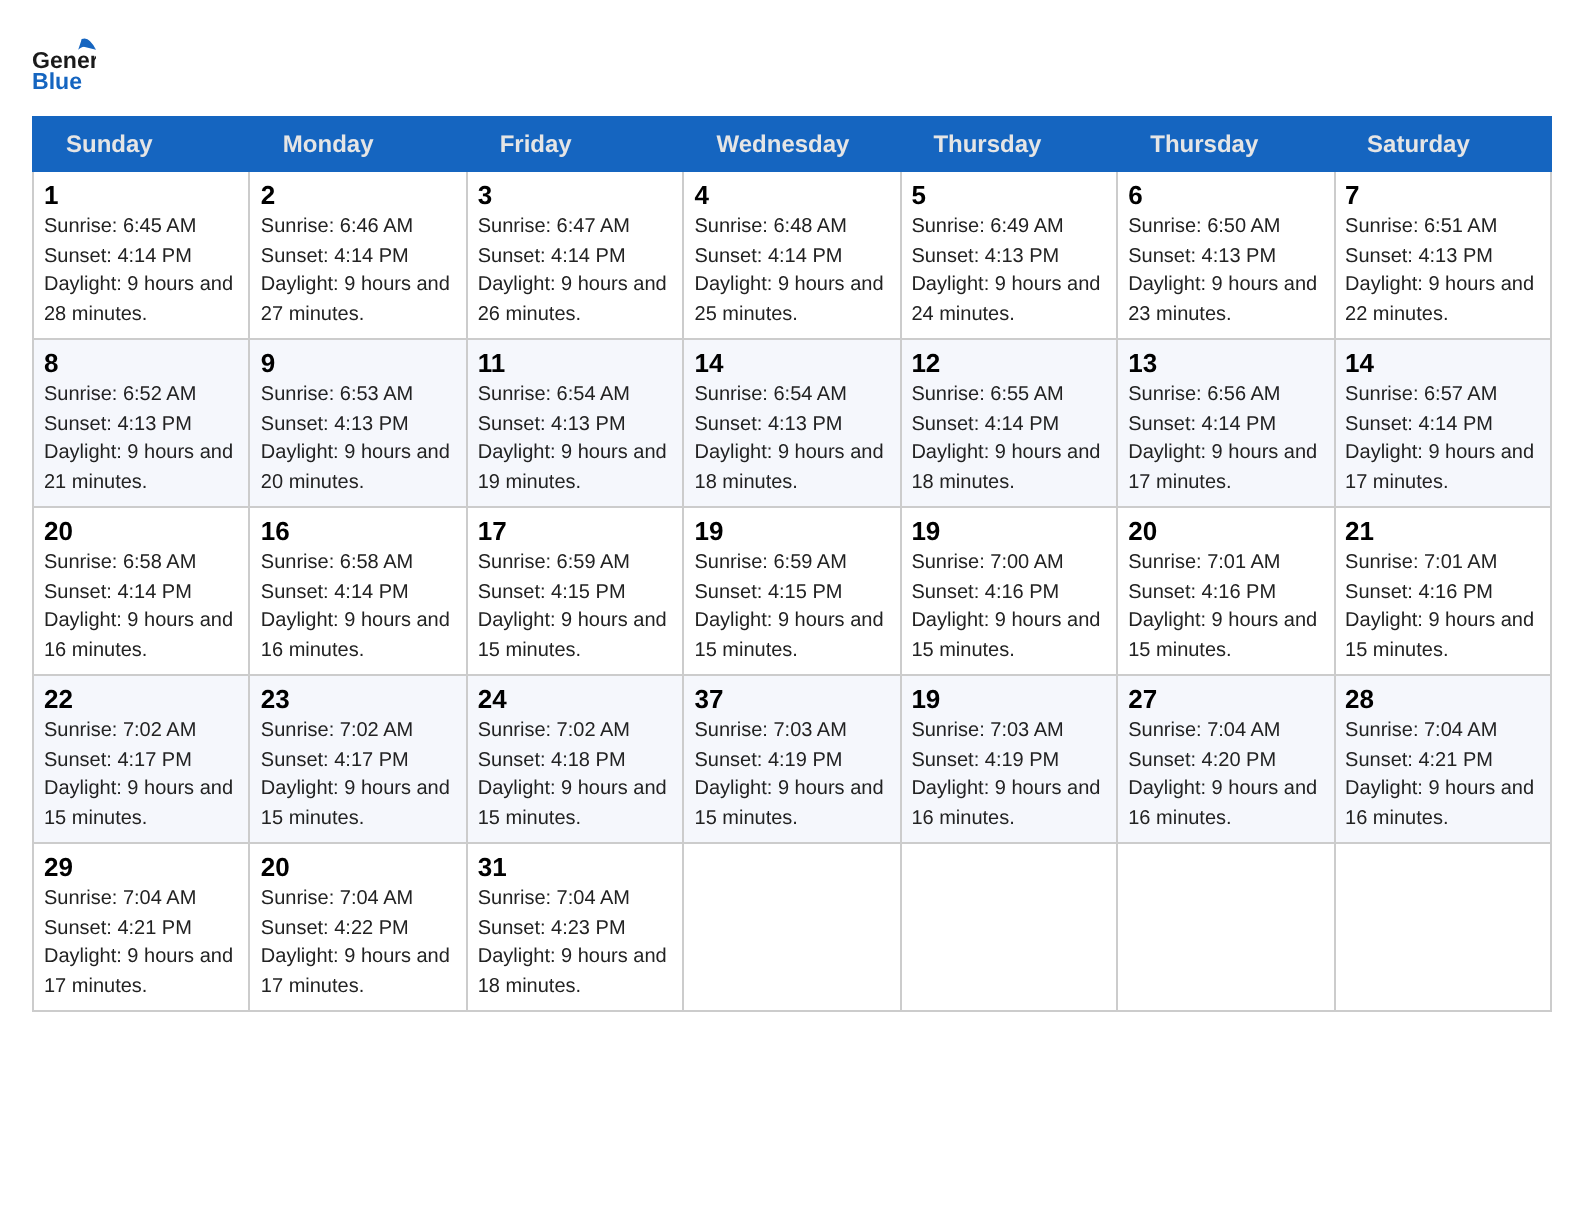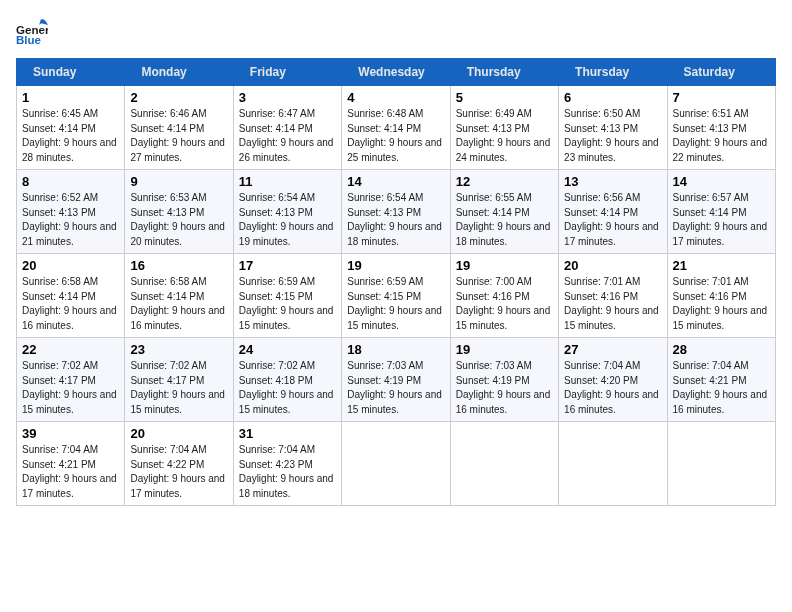--- a/index.html
+++ b/index.html
@@ -306,21 +306,21 @@
       </td>
         <td>
         <span class="day-num">24</span>
         <div class="day-info">
           Sunrise: 7:02 AM<br>
           Sunset: 4:18 PM<br>
           Daylight: 9 hours and 15 minutes.
         </div>
       </td>
         <td>
-        <span class="day-num">18</span>
+        <span class="day-num">37</span>
         <div class="day-info">
           Sunrise: 7:03 AM<br>
           Sunset: 4:19 PM<br>
           Daylight: 9 hours and 15 minutes.
         </div>
       </td>
         <td>
         <span class="day-num">19</span>
         <div class="day-info">
           Sunrise: 7:03 AM<br>
@@ -340,21 +340,21 @@
         <span class="day-num">28</span>
         <div class="day-info">
           Sunrise: 7:04 AM<br>
           Sunset: 4:21 PM<br>
           Daylight: 9 hours and 16 minutes.
         </div>
       </td>
       </tr>
       <tr>
         <td>
-        <span class="day-num">39</span>
+        <span class="day-num">29</span>
         <div class="day-info">
           Sunrise: 7:04 AM<br>
           Sunset: 4:21 PM<br>
           Daylight: 9 hours and 17 minutes.
         </div>
       </td>
         <td>
         <span class="day-num">20</span>
         <div class="day-info">
           Sunrise: 7:04 AM<br>

